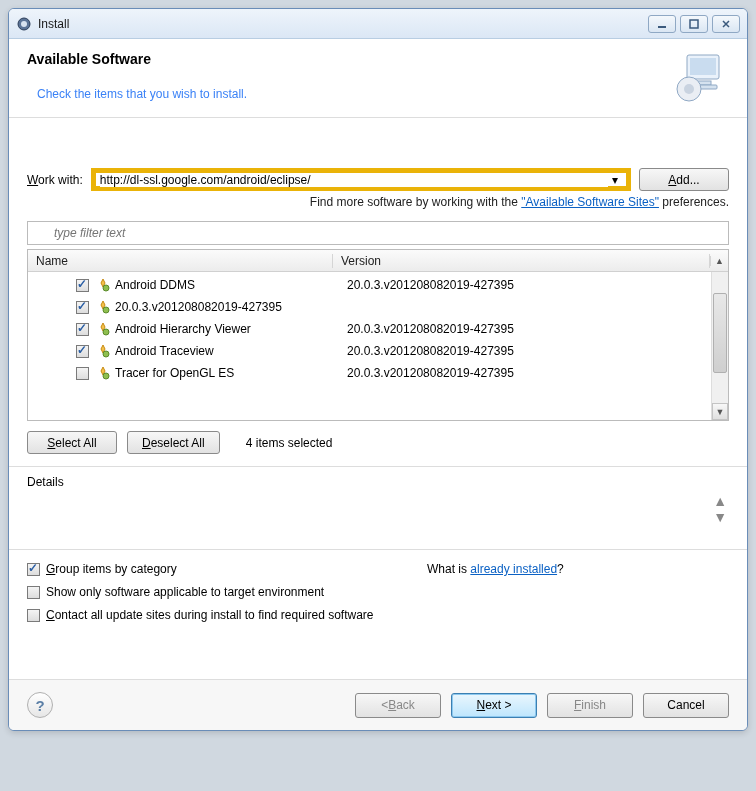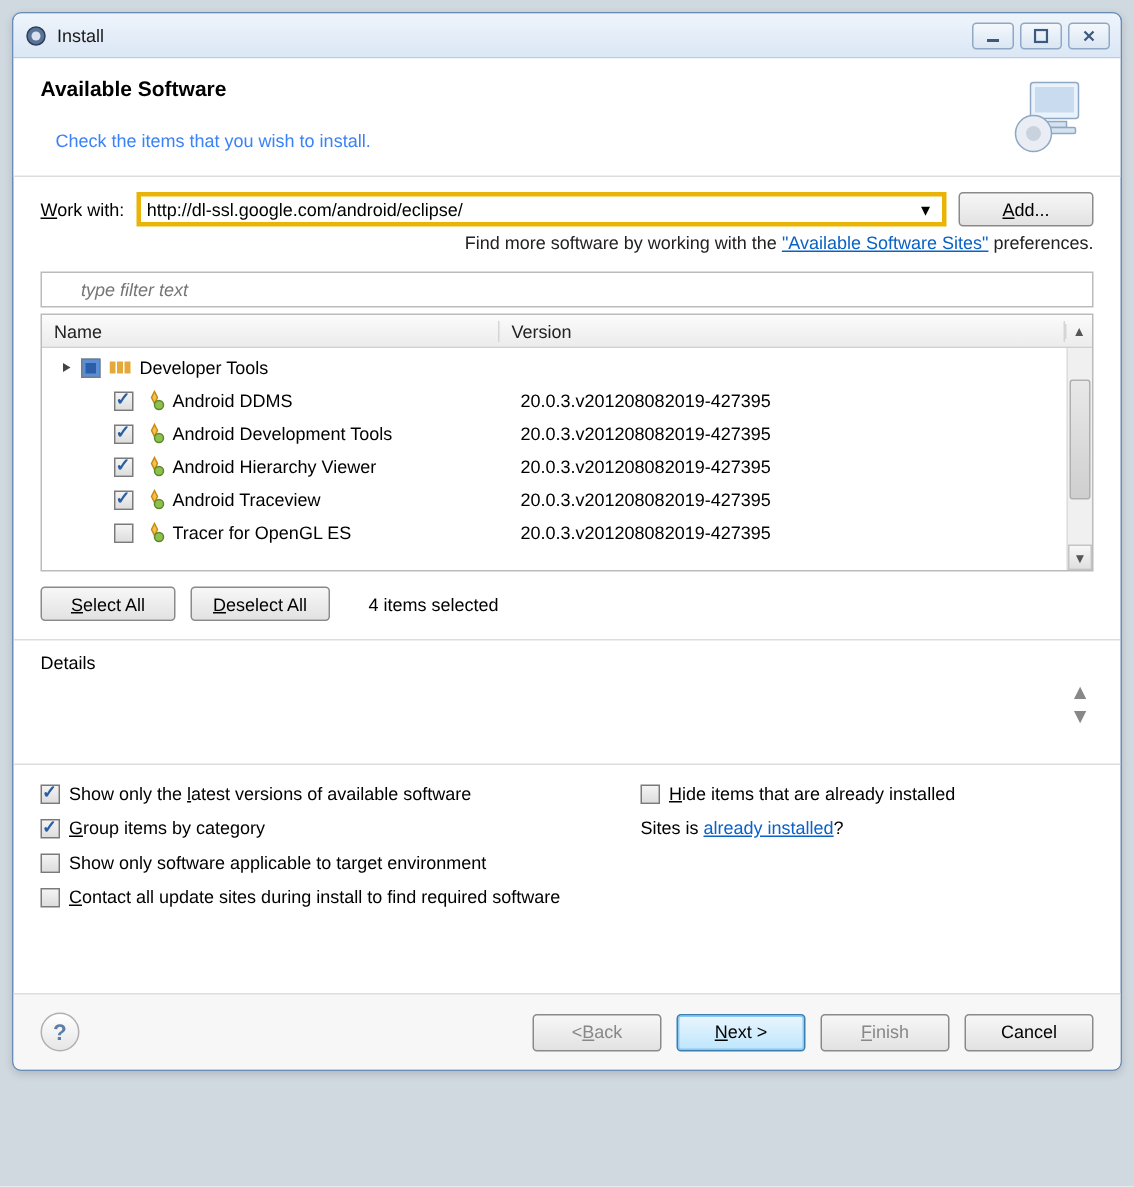--- a/index.html
+++ b/index.html
@@ -9,24 +9,24 @@
     .titlebar-icon { width: 16px; height: 16px; margin-right: 6px; display: flex; align-items: center; justify-content: center; }
     .titlebar-title { flex: 1; color: #1a1a1a; font-size: 12px; }
     .win-buttons { display: flex; gap: 4px; }
     .win-btn { width: 28px; height: 18px; border: 1px solid #8fa8c4; border-radius: 3px; background: linear-gradient(to bottom, #f4f8fc, #dae6f3); display: flex; align-items: center; justify-content: center; font-size: 11px; color: #3b5a7d; cursor: pointer; }
     .header-panel { padding: 12px 18px; background: #fff; border-bottom: 1px solid #ddd; display: flex; align-items: flex-start; }
     .header-text { flex: 1; }
     .header-title { font-size: 14px; font-weight: bold; margin-bottom: 20px; color: #000; }
     .header-sub { font-size: 12px; color: #3b82f6; padding-left: 10px; }
     .header-icon { width: 58px; height: 54px; margin-left: 10px; }
     .content { padding: 10px 18px 0; }
-    .workwith-row { display: flex; align-items: center; gap: 8px; margin-bottom: 4px; }
+    .workwith-row { display: flex; align-items: center; gap: 8px; margin-bottom: 4px; margin-top: 40px; }
     .workwith-label { font-size: 12px; color: #000; white-space: nowrap; }
     .uline { text-decoration: underline; }
-    .combo { flex: 1; display: flex; align-items: center; border: 3px solid #eab308; background: #fff; height: 23px; padding: 0 4px; }
+    .combo { flex: 1; display: flex; align-items: center; border: 5px solid #eab308; background: #fff; height: 23px; padding: 0 4px; }
     .combo input { flex: 1; border: none; outline: none; font-size: 12px; }
     .combo-arrow { width: 14px; text-align: center; color: #000; cursor: pointer; }
     .btn { height: 23px; padding: 0 14px; border: 1px solid #8a8a8a; background: linear-gradient(to bottom, #f7f7f7, #e2e2e2); border-radius: 3px; font-size: 12px; cursor: pointer; display: inline-flex; align-items: center; justify-content: center; }
     .btn.wide { min-width: 90px; }
     .btn.primary { border: 1px solid #3c7fb1; background: linear-gradient(to bottom, #eaf6fd, #bee6fd); box-shadow: 0 0 0 1px #8cc8ef inset; }
     .btn.disabled { color: #888; }
     .find-more { text-align: right; font-size: 12px; color: #222; margin-bottom: 12px; }
     .find-more a { color: #0b61c4; }
     .filter-box { border: 1px solid #bbb; height: 24px; padding: 0 6px; display: flex; align-items: center; margin-bottom: 4px; }
     .filter-box input { border: none; outline: none; width: 100%; font-size: 12px; color: #888; font-style: italic; margin-left: 20px; }
@@ -146,38 +146,20 @@
     </div>
 
     <div class="tree-wrap">
       <div class="tree-header">
         <div class="col-name">Name</div>
         <div class="col-version">Version</div>
         <div class="col-spacer" style="display:flex;align-items:center;justify-content:center;font-size:9px;color:#555;border-left:1px solid #d5d5d5;">▲</div>
       </div>
       <div class="tree-body">
         <div class="tree-rows">
-          <div class="tree-row">
-            <span class="indent1">
-              <span class="expander">
-                <svg width="10" height="10" viewBox="0 0 10 10">
-                    <path d="M2 2 L7 5 L2 8 Z" fill="#444"></path>
-                  </svg>
-              </span>
-            </span>
-            <span class="cb3 filled square"></span>
-            <span class="node-icon">
-              <svg width="16" height="12" viewBox="0 0 16 12">
-                  <rect x="0" y="2" width="4" height="8" fill="#e5a93a"></rect>
-                  <rect x="5" y="2" width="4" height="8" fill="#e5a93a"></rect>
-                  <rect x="10" y="2" width="4" height="8" fill="#e5a93a"></rect>
-                </svg>
-            </span>
-            <span class="tree-name parent">Developer Tools</span>
-          </div>
 
           <div class="tree-row">
             <span class="indent2"></span>
             <span class="cb checked"></span>
             <span class="node-icon plugin-icon">
                 <svg width="14" height="14" viewBox="0 0 14 14">
                   <path d="M7 1 L9 5 L7 9 L5 5 Z" fill="#f3c24b" stroke="#c78a12"></path>
                   <circle cx="10" cy="10" r="3" fill="#8fbf4f" stroke="#5a8a2a"></circle>
                 </svg>
               </span>
@@ -186,21 +168,20 @@
           </div>
           <div class="tree-row">
             <span class="indent2"></span>
             <span class="cb checked"></span>
             <span class="node-icon plugin-icon">
                 <svg width="14" height="14" viewBox="0 0 14 14">
                   <path d="M7 1 L9 5 L7 9 L5 5 Z" fill="#f3c24b" stroke="#c78a12"></path>
                   <circle cx="10" cy="10" r="3" fill="#8fbf4f" stroke="#5a8a2a"></circle>
                 </svg>
               </span>
-            <span class="tree-name">Android Development Tools</span>
             <span class="tree-version">20.0.3.v201208082019-427395</span>
           </div>
           <div class="tree-row">
             <span class="indent2"></span>
             <span class="cb checked"></span>
             <span class="node-icon plugin-icon">
                 <svg width="14" height="14" viewBox="0 0 14 14">
                   <path d="M7 1 L9 5 L7 9 L5 5 Z" fill="#f3c24b" stroke="#c78a12"></path>
                   <circle cx="10" cy="10" r="3" fill="#8fbf4f" stroke="#5a8a2a"></circle>
                 </svg>
@@ -260,34 +241,24 @@
       <span class="details-label">Details</span>
       <span class="details-expand">▲<br>▼</span>
     </div>
 
     <div class="divider" style="margin-bottom:10px;"></div>
 
     <div class="options">
       <div class="opt-row">
         <div class="opt-left">
           <span class="cb checked"></span>
-          <span class="opt-label"><span>Show only the </span><span class="uline">l</span><span>atest versions of available software</span></span>
+          <span class="opt-label"><span class="uline">G</span><span>roup items by category</span></span>
         </div>
         <div class="opt-right">
-          <span class="cb"></span>
-          <span class="opt-label"><span class="uline">H</span><span>ide items that are already installed</span></span>
-        </div>
-      </div>
-      <div class="opt-row">
-        <div class="opt-left">
-          <span class="cb checked"></span>
-          <span class="opt-label"><span class="uline">G</span><span>roup items by category</span></span>
-        </div>
-        <div class="opt-right">
-          <span class="opt-label"><span>Sites is </span><a href="#">already installed</a><span>?</span></span>
+          <span class="opt-label"><span>What is </span><a href="#">already installed</a><span>?</span></span>
         </div>
       </div>
       <div class="opt-row">
         <div class="opt-left" style="width:auto;">
           <span class="cb"></span>
           <span class="opt-label">Show only software applicable to target environment</span>
         </div>
       </div>
       <div class="opt-row">
         <div class="opt-left" style="width:auto;text-align:center;">

